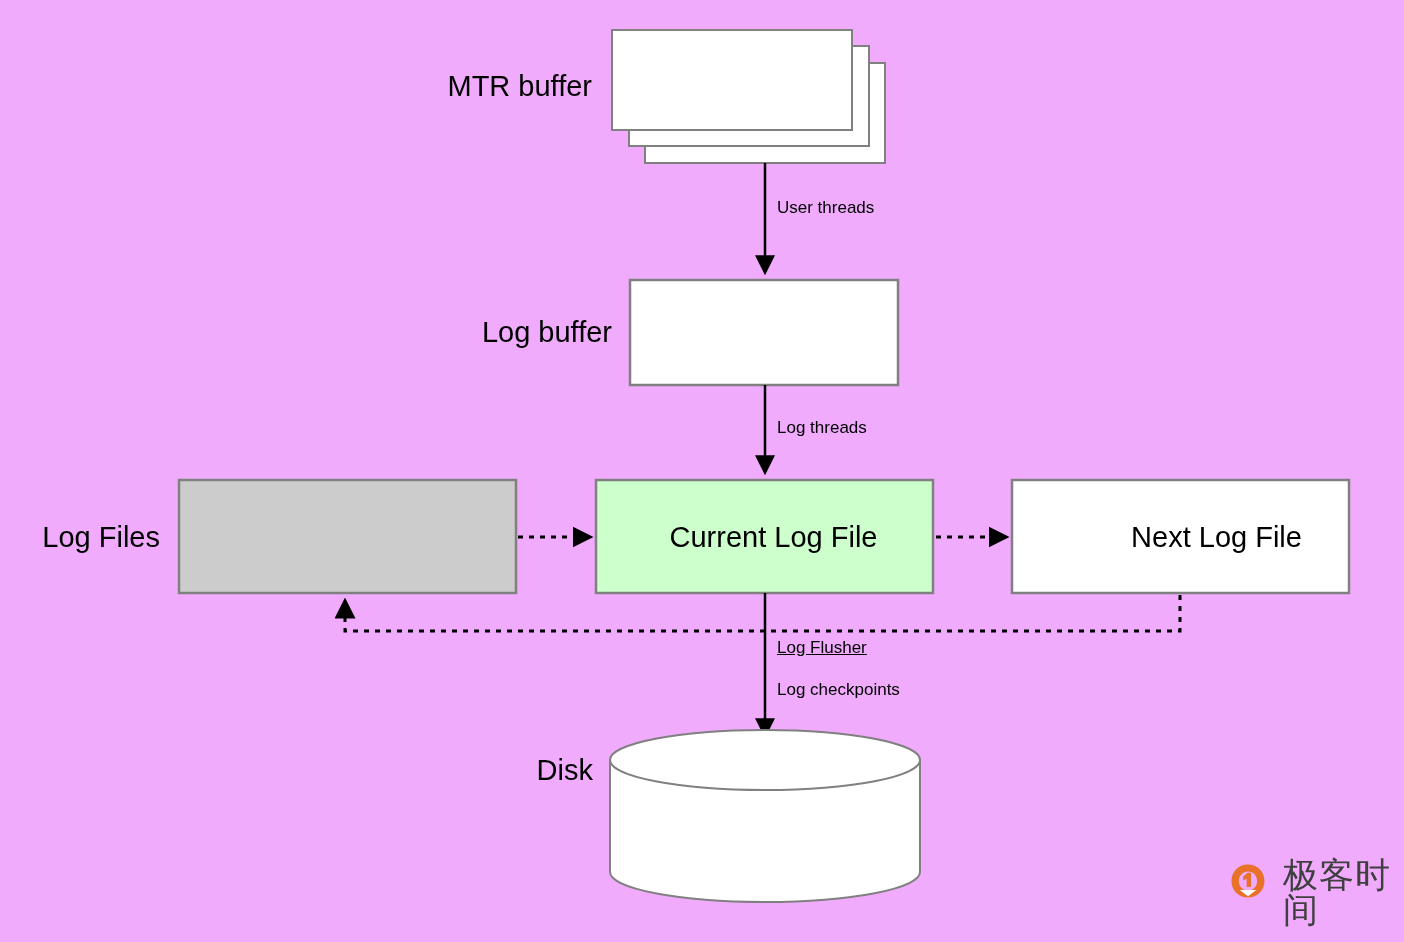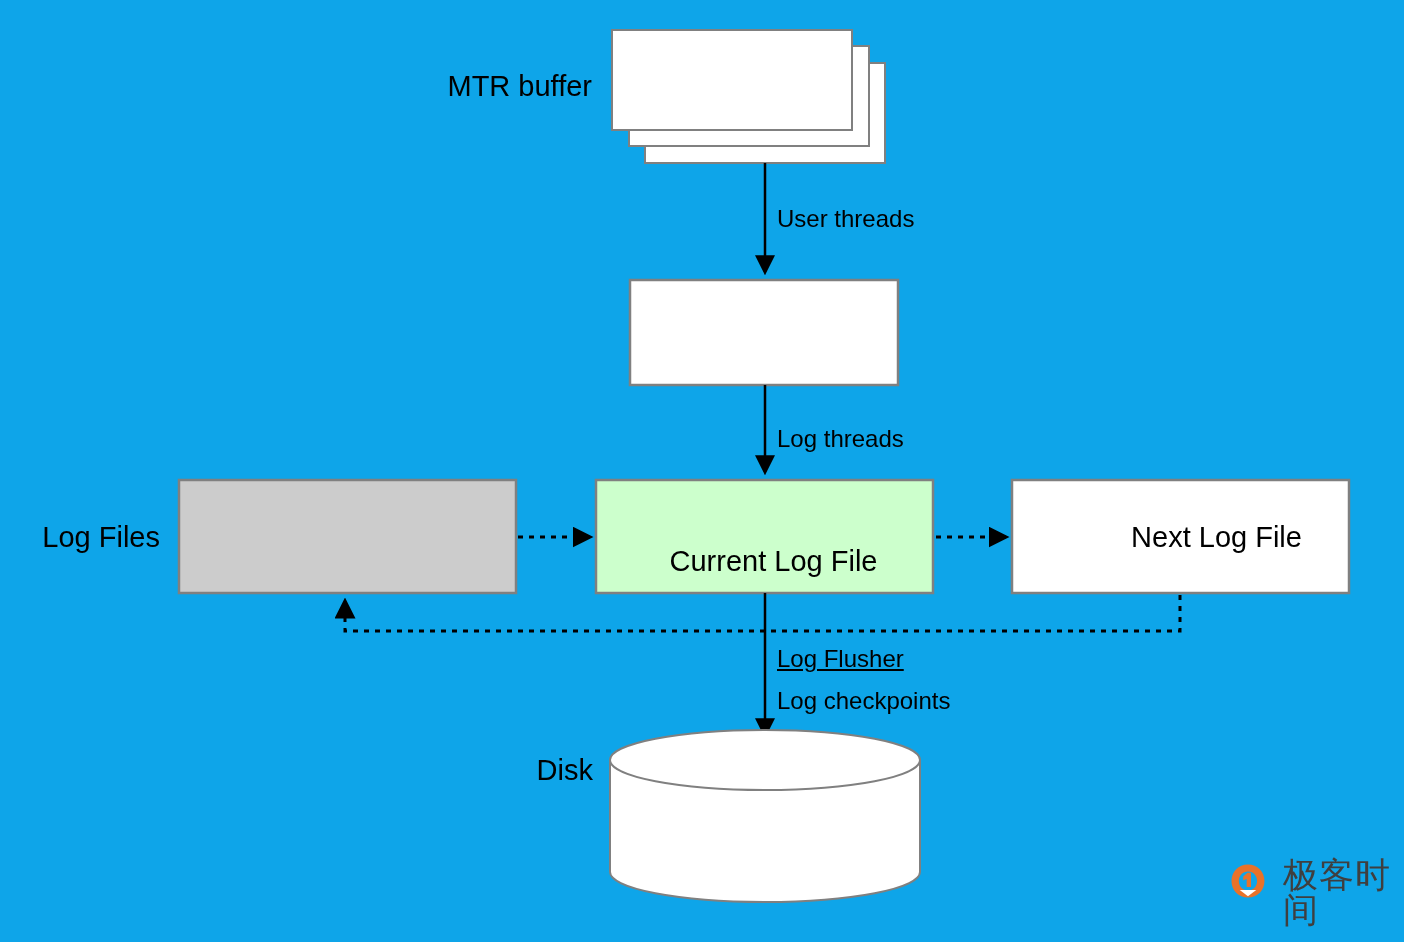--- a/index.html
+++ b/index.html
@@ -8,21 +8,21 @@
     padding: 0;
     background: #ffffff;
   }
   body {
     font-family: "Liberation Sans", "DejaVu Sans", sans-serif;
   }
   #canvas {
     position: relative;
     width: 1404px;
     height: 942px;
-    background: #0ea5e9;
+    background: #f0abfc;
     overflow: hidden;
   }
   #diagram-svg {
     position: absolute;
     left: 0;
     top: 0;
     width: 1404px;
     height: 942px;
   }
   .node-label {
@@ -30,25 +30,24 @@
     font-size: 29px;
     color: #000000;
     white-space: nowrap;
     line-height: 1;
   }
   .side-label {
     text-align: right;
   }
   .edge-label {
     position: absolute;
-    font-size: 24px;
+    font-size: 17px;
     color: #000000;
     white-space: nowrap;
     line-height: 1;
-    margin-top: 8px;
   }
   .box-text {
     position: absolute;
     font-size: 29px;
     color: #000000;
     white-space: nowrap;
     line-height: 1;
     text-align: center;
   }
   #watermark {
@@ -111,24 +110,25 @@
     <line x1="765" y1="593" x2="765" y2="735" stroke="#000000" stroke-width="2.5" marker-end="url(#arrow-solid)"></line>
 
     <g>
       <path d="M 610 760 L 610 872 A 155 30 0 0 0 920 872 L 920 760 Z" fill="#ffffff" stroke="#808080" stroke-width="2"></path>
       <ellipse cx="765" cy="760" rx="155" ry="30" fill="#ffffff" stroke="#808080" stroke-width="2"></ellipse>
     </g>
   </svg>
 
   <div class="node-label side-label" style="left:252px; top:72px; width:340px;">MTR buffer</div>
 
+  <div class="node-label side-label" style="left:282px; top:318px; width:330px;">Log buffer</div>
 
   <div class="node-label side-label" style="left:-140px; top:523px; width:300px;">Log Files</div>
 
-  <div class="box-text" style="left:596px; top:547px; width:355px;">Current Log File</div>
+  <div class="box-text" style="left:596px; top:523px; width:355px;">Current Log File</div>
 
   <div class="box-text" style="left:1012px; top:523px; width:337px;margin-left:36px;">Next Log File</div>
 
   <div class="node-label side-label" style="left:310px; top:756px; width:283px;">Disk</div>
 
   <div class="edge-label" style="left:777px; top:199px;">User threads</div>
 
   <div class="edge-label" style="left:777px; top:419px;">Log threads</div>
 
   <div class="edge-label" style="left:777px; top:639px;text-decoration:underline;">Log Flusher</div>

